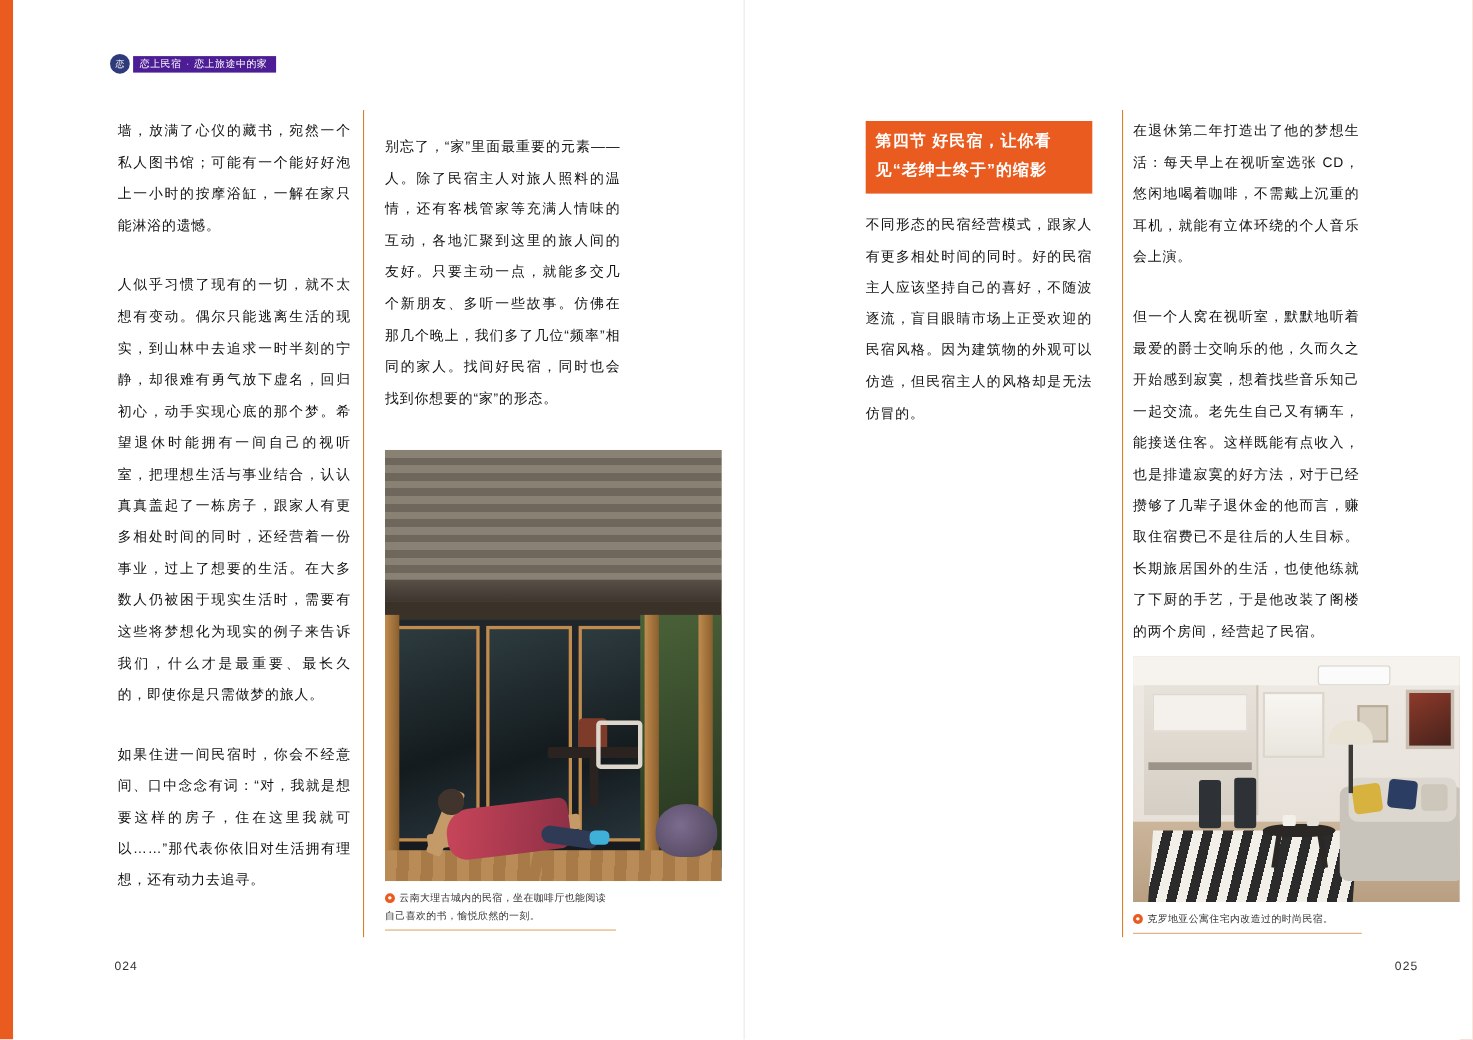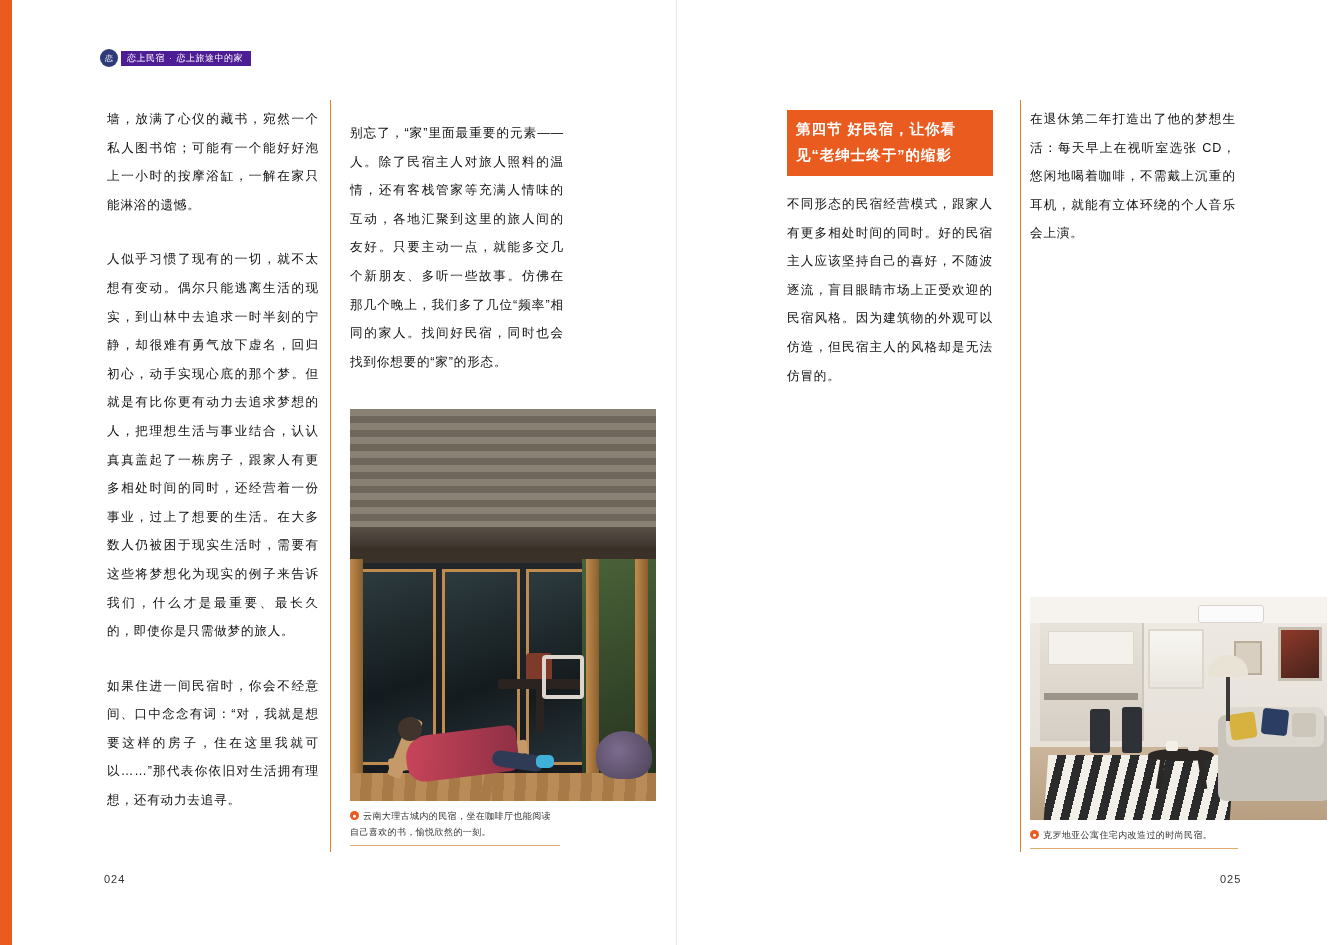--- a/index.html
+++ b/index.html
@@ -138,21 +138,21 @@
   }
 
   .folio {
     position: absolute;
     font-size: 11px;
     color: #333333;
     letter-spacing: 1px;
     bottom: 60px;
   }
   .folio-left { left: 92px; }
-  .folio-right { left: 1188px; padding-left: 32px; }
+  .folio-right { left: 1236px; padding-left: 32px; }
 
   
   .p1-sky      { position:absolute; inset:0; background:linear-gradient(#6e6258,#4b4540); }
   .p1-roof     { position:absolute; left:0; top:0; width:100%; height:132px;
                  background:repeating-linear-gradient(180deg,#8a8175 0 7px,#6f675c 7px 14px); }
   .p1-roof-edge{ position:absolute; left:0; top:118px; width:100%; height:20px;
                  background:linear-gradient(#595047,#3d362f); }
   .p1-beam     { position:absolute; left:0; top:138px; width:100%; height:16px; background:#3a3229; }
   .p1-wall     { position:absolute; left:0; top:154px; width:100%; height:210px;
                  background:linear-gradient(180deg,#20262a,#171b1f); }
@@ -220,21 +220,21 @@
 
   <div class="header">
     <span class="header-logo">恋</span>
     <span class="header-band">
       <span>恋上民宿</span><span class="sep">·</span><span>恋上旅途中的家</span>
     </span>
   </div>
 
   <div class="col c1">
     <p>墙，放满了心仪的藏书，宛然一个私人图书馆；可能有一个能好好泡上一小时的按摩浴缸，一解在家只能淋浴的遗憾。</p>
-    <p>人似乎习惯了现有的一切，就不太想有变动。偶尔只能逃离生活的现实，到山林中去追求一时半刻的宁静，却很难有勇气放下虚名，回归初心，动手实现心底的那个梦。但就是有比你更有动力去追求梦想的人，把理想生活与事业结合，认认真真盖起了一栋房子，跟家人有更多相处时间的同时，还经营着一份事业，过上了想要的生活。在大多数人仍被困于现实生活时，需要有这些将梦想化为现实的例子来告诉我们，什么才是最重要、最长久的，即使你是只需做梦的旅人。</p>
+    <p>人似乎习惯了现有的一切，就不太想有变动。偶尔只能逃离生活的现实，到山林中去追求一时半刻的宁静，却很难有勇气放下虚名，回归初心，动手实现心底的那个梦。希望退休时能拥有一间自己的视听室，把理想生活与事业结合，认认真真盖起了一栋房子，跟家人有更多相处时间的同时，还经营着一份事业，过上了想要的生活。在大多数人仍被困于现实生活时，需要有这些将梦想化为现实的例子来告诉我们，什么才是最重要、最长久的，即使你是只需做梦的旅人。</p>
     <p>如果住进一间民宿时，你会不经意间、口中念念有词：“对，我就是想要这样的房子，住在这里我就可以……”那代表你依旧对生活拥有理想，还有动力去追寻。</p>
   </div>
 
   <div class="col c2">
     <p>别忘了，“家”里面最重要的元素——人。除了民宿主人对旅人照料的温情，还有客栈管家等充满人情味的互动，各地汇聚到这里的旅人间的友好。只要主动一点，就能多交几个新朋友、多听一些故事。仿佛在那几个晚上，我们多了几位“频率”相同的家人。找间好民宿，同时也会找到你想要的“家”的形态。</p>
   </div>
 
   <div class="photo photo-1">
     <div class="p1-sky"></div>
     <div class="p1-roof"></div>
@@ -278,20 +278,21 @@
 </div>
 
 <div class="section-head">第四节  好民宿，让你看见“老绅士终于”的缩影</div>
 
 <div class="col c3" style="top:190px;">
   <p>不同形态的民宿经营模式，跟家人有更多相处时间的同时。好的民宿主人应该坚持自己的喜好，不随波逐流，盲目眼睛市场上正受欢迎的民宿风格。因为建筑物的外观可以仿造，但民宿主人的风格却是无法仿冒的。</p>
 </div>
 
 <div class="col c4">
   <p>在退休第二年打造出了他的梦想生活：每天早上在视听室选张 CD，悠闲地喝着咖啡，不需戴上沉重的耳机，就能有立体环绕的个人音乐会上演。</p>
+  <p>但一个人窝在视听室，默默地听着最爱的爵士交响乐的他，久而久之开始感到寂寞，想着找些音乐知己一起交流。老先生自己又有辆车，能接送住客。这样既能有点收入，也是排遣寂寞的好方法，对于已经攒够了几辈子退休金的他而言，赚取住宿费已不是往后的人生目标。长期旅居国外的生活，也使他练就了下厨的手艺，于是他改装了阁楼的两个房间，经营起了民宿。</p>
 </div>
 
 <div class="rule-v rule-right"></div>
 
 <div class="photo photo-2">
   <div class="p2-wall"></div>
   <div class="p2-ceil"></div>
   <div class="p2-kitchen"></div>
   <div class="p2-cab"></div>
   <div class="p2-count"></div>

